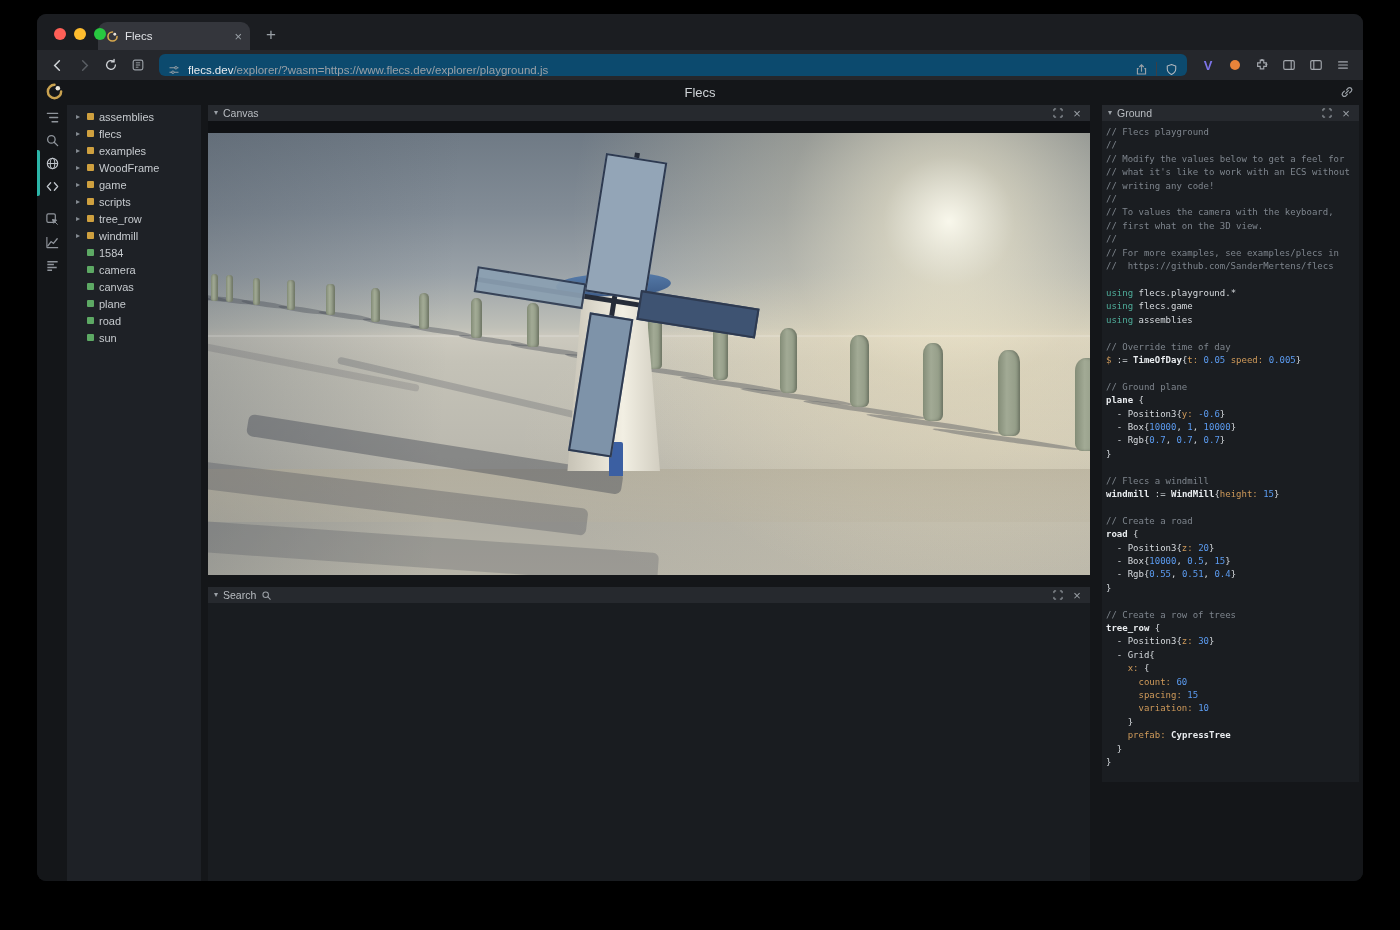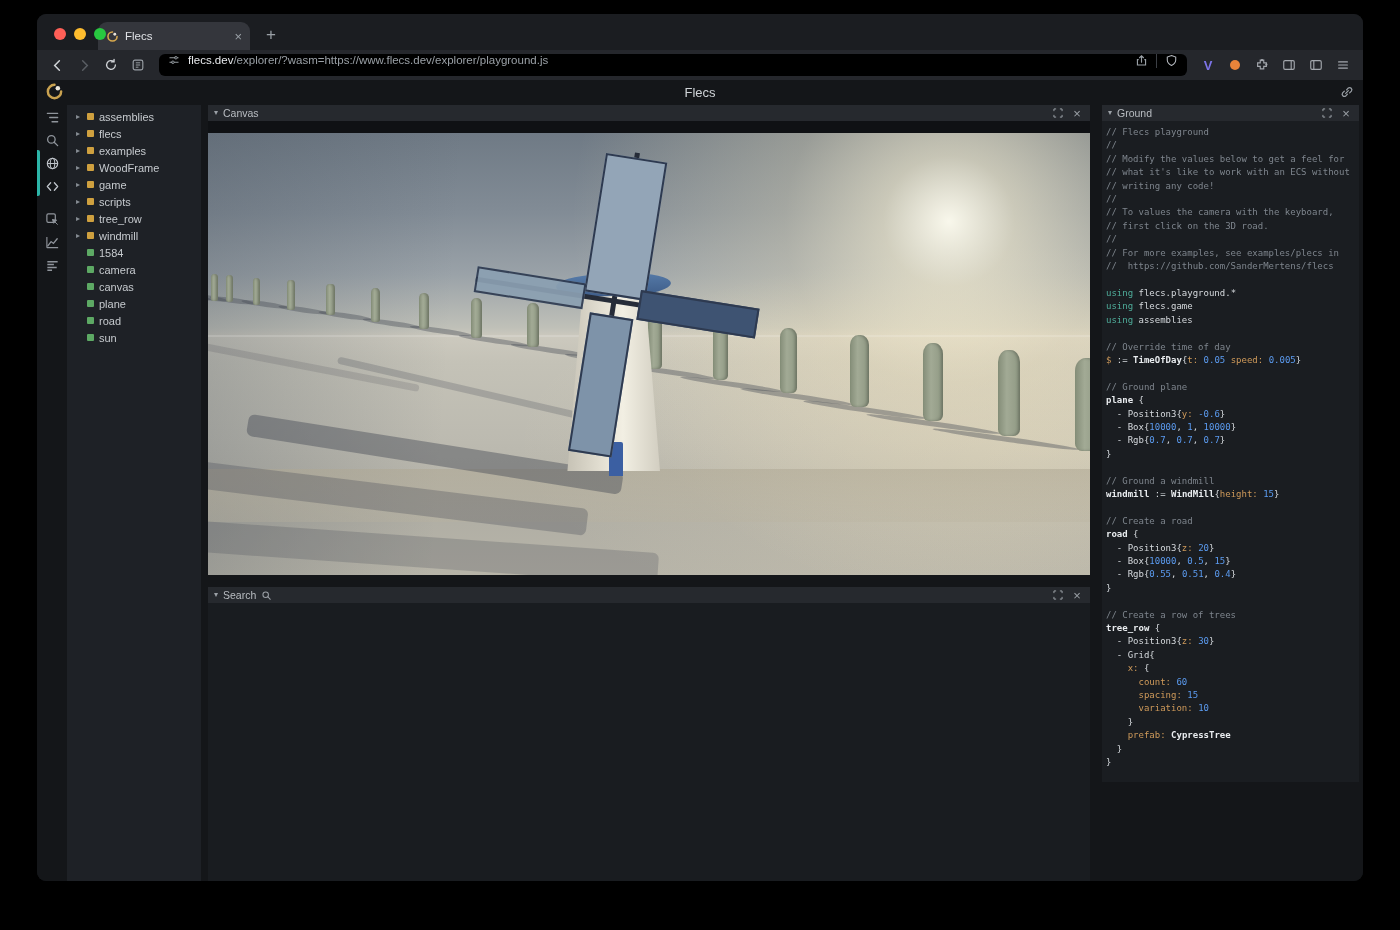--- a/index.html
+++ b/index.html
@@ -14,21 +14,21 @@
   .light { width:12px; height:12px; border-radius:50%; }
   .light.red{background:#ff5f57}.light.yellow{background:#febc2e}.light.green{background:#28c840}
   .tab { margin-left:61px; width:152px; height:28px; background:#34363c; border-radius:9px 9px 0 0;
          display:flex; align-items:center; padding:0 8px; gap:6px; }
   .tab-title { flex:1; font-size:11.5px; color:#dfe1e5; white-space:nowrap; overflow:hidden; }
   .tab-close { color:#9aa0a6; font-size:13px; line-height:1; cursor:default; }
   .newtab { color:#9aa0a6; font-size:17px; margin:0 0 5px 10px; width:22px; text-align:center; }
 
   .toolbar { height:30px; background:#25272c; display:flex; align-items:center; padding:0 10px; gap:7px; }
   .tbtn { width:20px; height:20px; display:flex; align-items:center; justify-content:center; flex:none; }
-  .urlbar { flex:1; height:22px; background:#000000; border-radius:6px; display:flex; align-items:flex-start;
+  .urlbar { flex:1; height:22px; background:#0c4a6e; border-radius:6px; display:flex; align-items:flex-end;
             padding:0 9px; gap:8px; margin:0 4px; min-width:0; }
   .url { flex:1; font-size:11.5px; color:#9aa0a6; white-space:nowrap; overflow:hidden; }
   .url b { color:#e8eaed; font-weight:normal; }
   .tb-div { width:1px; height:14px; background:#3c3f45; }
   .v-logo { font-size:13px; font-weight:bold; color:#7d74e8; }
   .odot { width:10px; height:10px; border-radius:50%; background:#e8833a; }
 
   
   .page { position:absolute; top:66px; left:0; right:0; bottom:0; background:#141619; }
   .page-header { position:absolute; top:0; left:0; right:0; height:25px; }
@@ -457,40 +457,40 @@
         </div>
         <div class="editor-body">
           <div>
               <div class="code-line"><span class="tok-c">// Flecs playground</span></div>
               <div class="code-line"><span class="tok-c">//</span></div>
               <div class="code-line"><span class="tok-c">// Modify the values below to get a feel for</span></div>
               <div class="code-line"><span class="tok-c">// what it's like to work with an ECS without</span></div>
               <div class="code-line"><span class="tok-c">// writing any code!</span></div>
               <div class="code-line"><span class="tok-c">//</span></div>
               <div class="code-line"><span class="tok-c">// To values the camera with the keyboard,</span></div>
-              <div class="code-line"><span class="tok-c">// first click on the 3D road.</span></div>
+              <div class="code-line"><span class="tok-c">// first what on the 3D view.</span></div>
               <div class="code-line"><span class="tok-c">//</span></div>
               <div class="code-line"><span class="tok-c">// For more examples, see examples/plecs in</span></div>
               <div class="code-line"><span class="tok-c">//  https://github.com/SanderMertens/flecs</span></div>
               <div class="code-line">&nbsp;</div>
               <div class="code-line"><span class="tok-k">using </span><span class="tok-p">flecs.playground.*</span></div>
               <div class="code-line"><span class="tok-k">using </span><span class="tok-p">flecs.game</span></div>
               <div class="code-line"><span class="tok-k">using </span><span class="tok-p">assemblies</span></div>
               <div class="code-line">&nbsp;</div>
               <div class="code-line"><span class="tok-c">// Override time of day</span></div>
               <div class="code-line"><span class="tok-o">$</span><span class="tok-p"> := </span><span class="tok-b">TimeOfDay</span><span class="tok-p">{</span><span class="tok-o">t:</span><span class="tok-p"> </span><span class="tok-n">0.05</span><span class="tok-p"> </span><span class="tok-o">speed:</span><span class="tok-p"> </span><span class="tok-n">0.005</span><span class="tok-p">}</span></div>
               <div class="code-line">&nbsp;</div>
               <div class="code-line"><span class="tok-c">// Ground plane</span></div>
               <div class="code-line"><span class="tok-b">plane</span><span class="tok-p"> {</span></div>
               <div class="code-line"><span class="tok-p">  - Position3{</span><span class="tok-o">y:</span><span class="tok-p"> </span><span class="tok-n">-0.6</span><span class="tok-p">}</span></div>
               <div class="code-line"><span class="tok-p">  - Box{</span><span class="tok-n">10000</span><span class="tok-p">, </span><span class="tok-n">1</span><span class="tok-p">, </span><span class="tok-n">10000</span><span class="tok-p">}</span></div>
               <div class="code-line"><span class="tok-p">  - Rgb{</span><span class="tok-n">0.7</span><span class="tok-p">, </span><span class="tok-n">0.7</span><span class="tok-p">, </span><span class="tok-n">0.7</span><span class="tok-p">}</span></div>
               <div class="code-line"><span class="tok-p">}</span></div>
               <div class="code-line">&nbsp;</div>
-              <div class="code-line"><span class="tok-c">// Ground a windmill</span></div>
+              <div class="code-line"><span class="tok-c">// Flecs a windmill</span></div>
               <div class="code-line"><span class="tok-b">windmill</span><span class="tok-p"> := </span><span class="tok-b">WindMill</span><span class="tok-p">{</span><span class="tok-o">height:</span><span class="tok-p"> </span><span class="tok-n">15</span><span class="tok-p">}</span></div>
               <div class="code-line">&nbsp;</div>
               <div class="code-line"><span class="tok-c">// Create a road</span></div>
               <div class="code-line"><span class="tok-b">road</span><span class="tok-p"> {</span></div>
               <div class="code-line"><span class="tok-p">  - Position3{</span><span class="tok-o">z:</span><span class="tok-p"> </span><span class="tok-n">20</span><span class="tok-p">}</span></div>
               <div class="code-line"><span class="tok-p">  - Box{</span><span class="tok-n">10000</span><span class="tok-p">, </span><span class="tok-n">0.5</span><span class="tok-p">, </span><span class="tok-n">15</span><span class="tok-p">}</span></div>
               <div class="code-line"><span class="tok-p">  - Rgb{</span><span class="tok-n">0.55</span><span class="tok-p">, </span><span class="tok-n">0.51</span><span class="tok-p">, </span><span class="tok-n">0.4</span><span class="tok-p">}</span></div>
               <div class="code-line"><span class="tok-p">}</span></div>
               <div class="code-line">&nbsp;</div>
               <div class="code-line"><span class="tok-c">// Create a row of trees</span></div>

